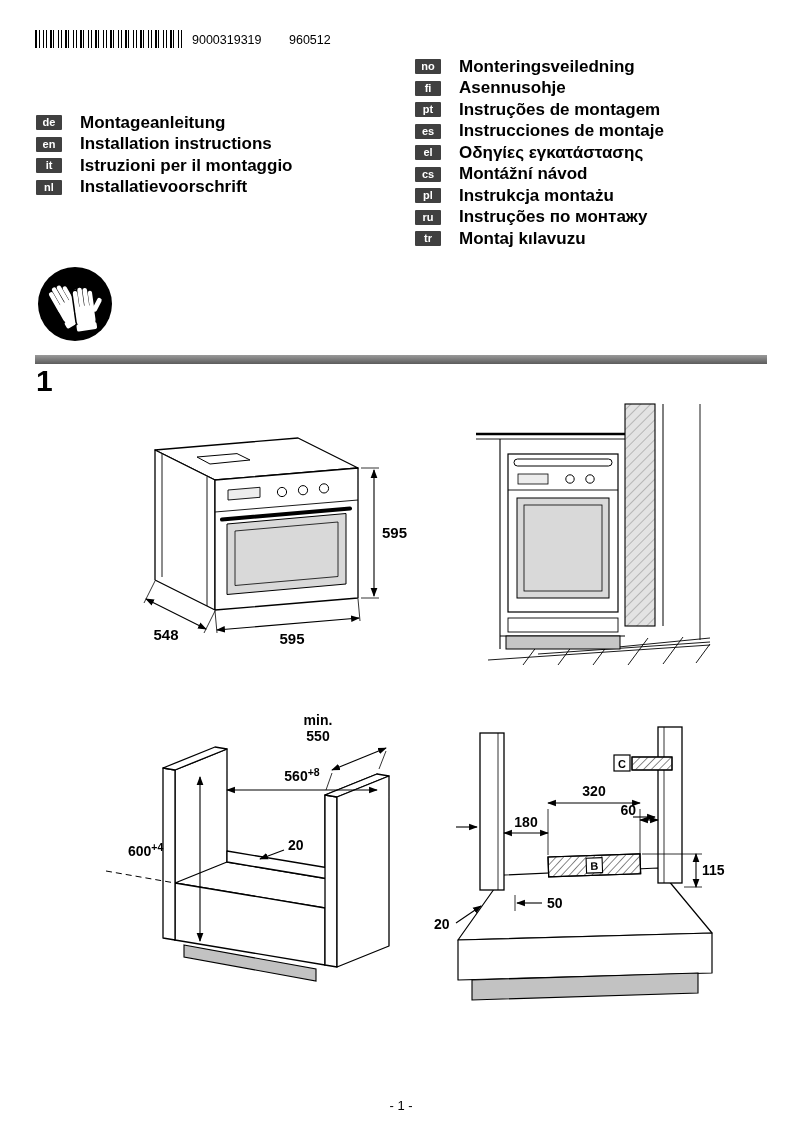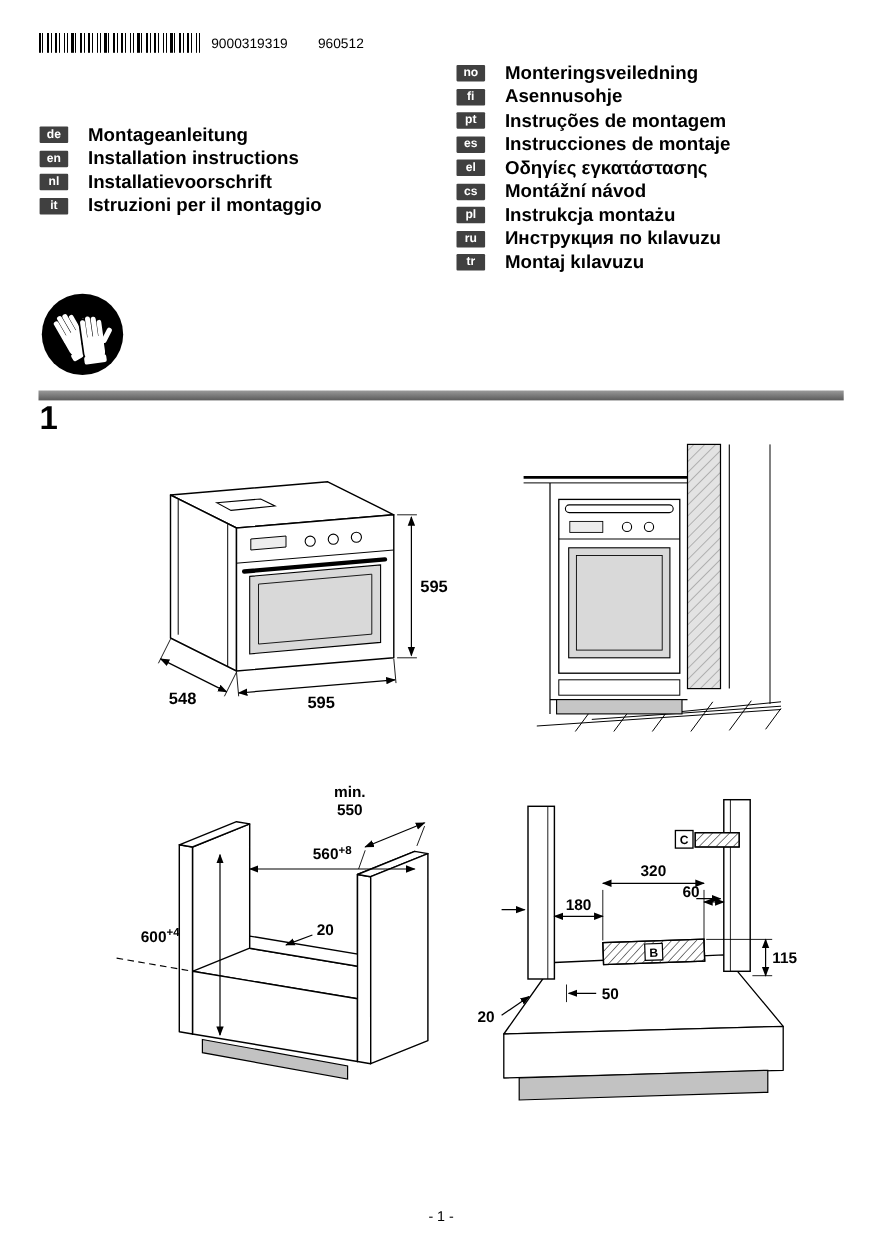--- a/index.html
+++ b/index.html
@@ -54,27 +54,27 @@
 <div id="lang-left" class="lang-col">
   <div class="lang-row">
     <span class="lang-badge">de</span>
     <span class="lang-label">Montageanleitung</span>
   </div>
   <div class="lang-row">
     <span class="lang-badge">en</span>
     <span class="lang-label">Installation instructions</span>
   </div>
   <div class="lang-row">
+    <span class="lang-badge">it</span>
+    <span class="lang-label">Istruzioni per il montaggio</span>
+  </div>
+  <div class="lang-row">
     <span class="lang-badge">nl</span>
     <span class="lang-label">Installatievoorschrift</span>
   </div>
-  <div class="lang-row">
-    <span class="lang-badge">it</span>
-    <span class="lang-label">Istruzioni per il montaggio</span>
-  </div>
 </div>
 
 <div id="lang-right" class="lang-col">
   <div class="lang-row">
     <span class="lang-badge">no</span>
     <span class="lang-label">Monteringsveiledning</span>
   </div>
   <div class="lang-row">
     <span class="lang-badge">fi</span>
     <span class="lang-label">Asennusohje</span>
@@ -94,21 +94,21 @@
   <div class="lang-row">
     <span class="lang-badge">cs</span>
     <span class="lang-label">Montážní návod</span>
   </div>
   <div class="lang-row">
     <span class="lang-badge">pl</span>
     <span class="lang-label">Instrukcja montażu</span>
   </div>
   <div class="lang-row">
     <span class="lang-badge">ru</span>
-    <span class="lang-label">Инструкция по kılavuzu</span>
+    <span class="lang-label">Instruções по монтажу</span>
   </div>
   <div class="lang-row">
     <span class="lang-badge">tr</span>
     <span class="lang-label">Montaj kılavuzu</span>
   </div>
 </div>
 
 <svg style="left:36px;top:265px" width="78" height="78" viewBox="0 0 78 78">
   <defs>
     <g id="glove">

